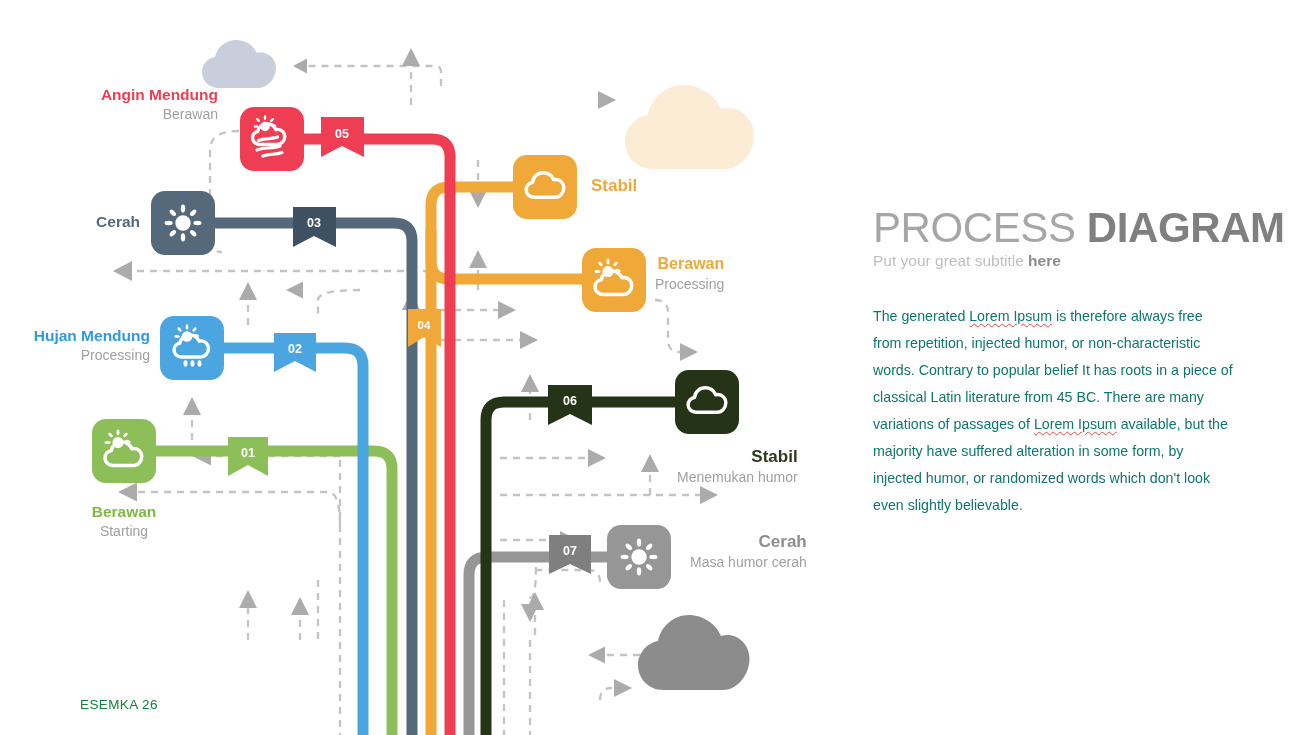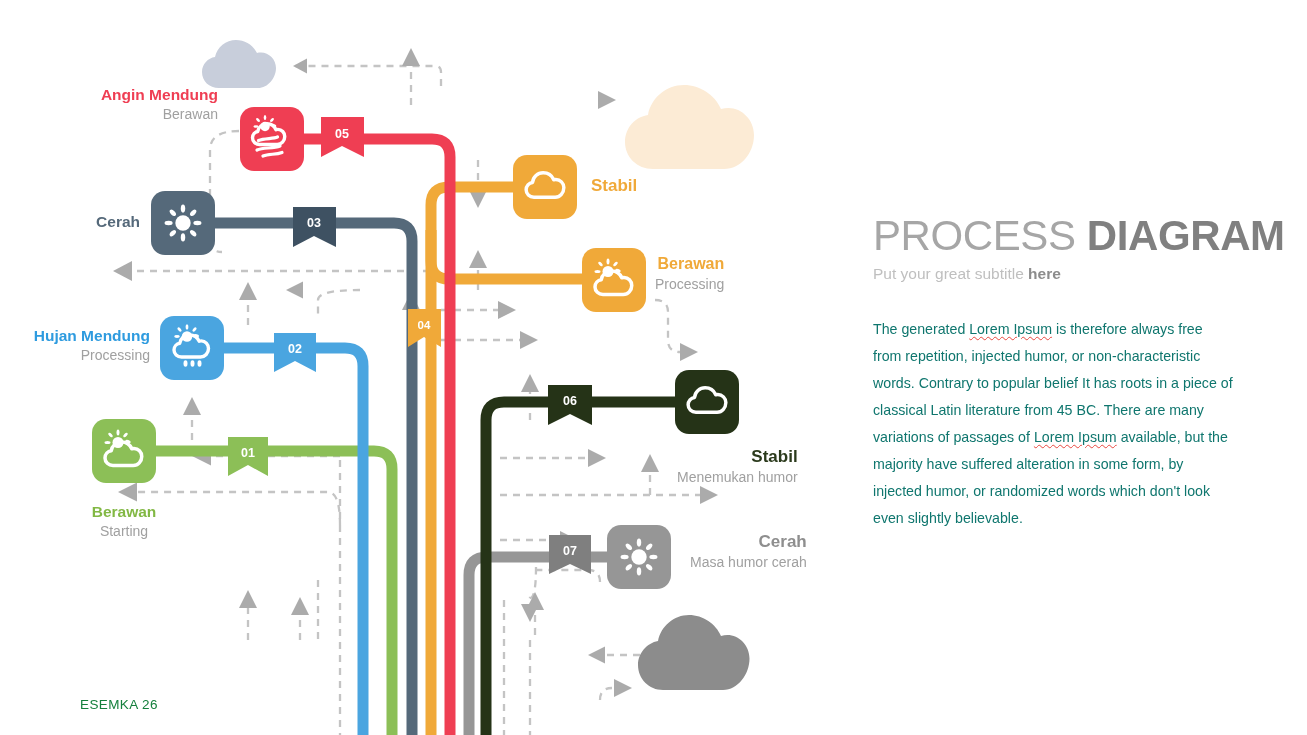--- a/index.html
+++ b/index.html
@@ -15,33 +15,32 @@
     left: 0; top: 0;
     width: 1307px; height: 735px;
     background: #ffffff;
   }
   #diagram-svg { position: absolute; left: 0; top: 0; }
 
   
   .panel {
     position: absolute;
     left: 873px;
-    top: 212px;
+    top: 204px;
     width: 380px;
   }
   .title {
     font-size: 42px;
     letter-spacing: -0.4px;
     line-height: 48px;
     white-space: nowrap;
   }
   .title .w1 { color: #a6a6a6; font-weight: 400; }
   .title .w2 { color: #808080; font-weight: 700; }
   .subtitle {
-    margin-top: 5px;
     font-size: 15.5px;
     color: #bfbfbf;
     font-weight: 400;
   }
   .subtitle .hl { color: #8c8c8c; font-weight: 700; }
   .body-text {
     margin-top: 33px;
     font-size: 14.2px;
     line-height: 27px;
     color: #0f766e;

